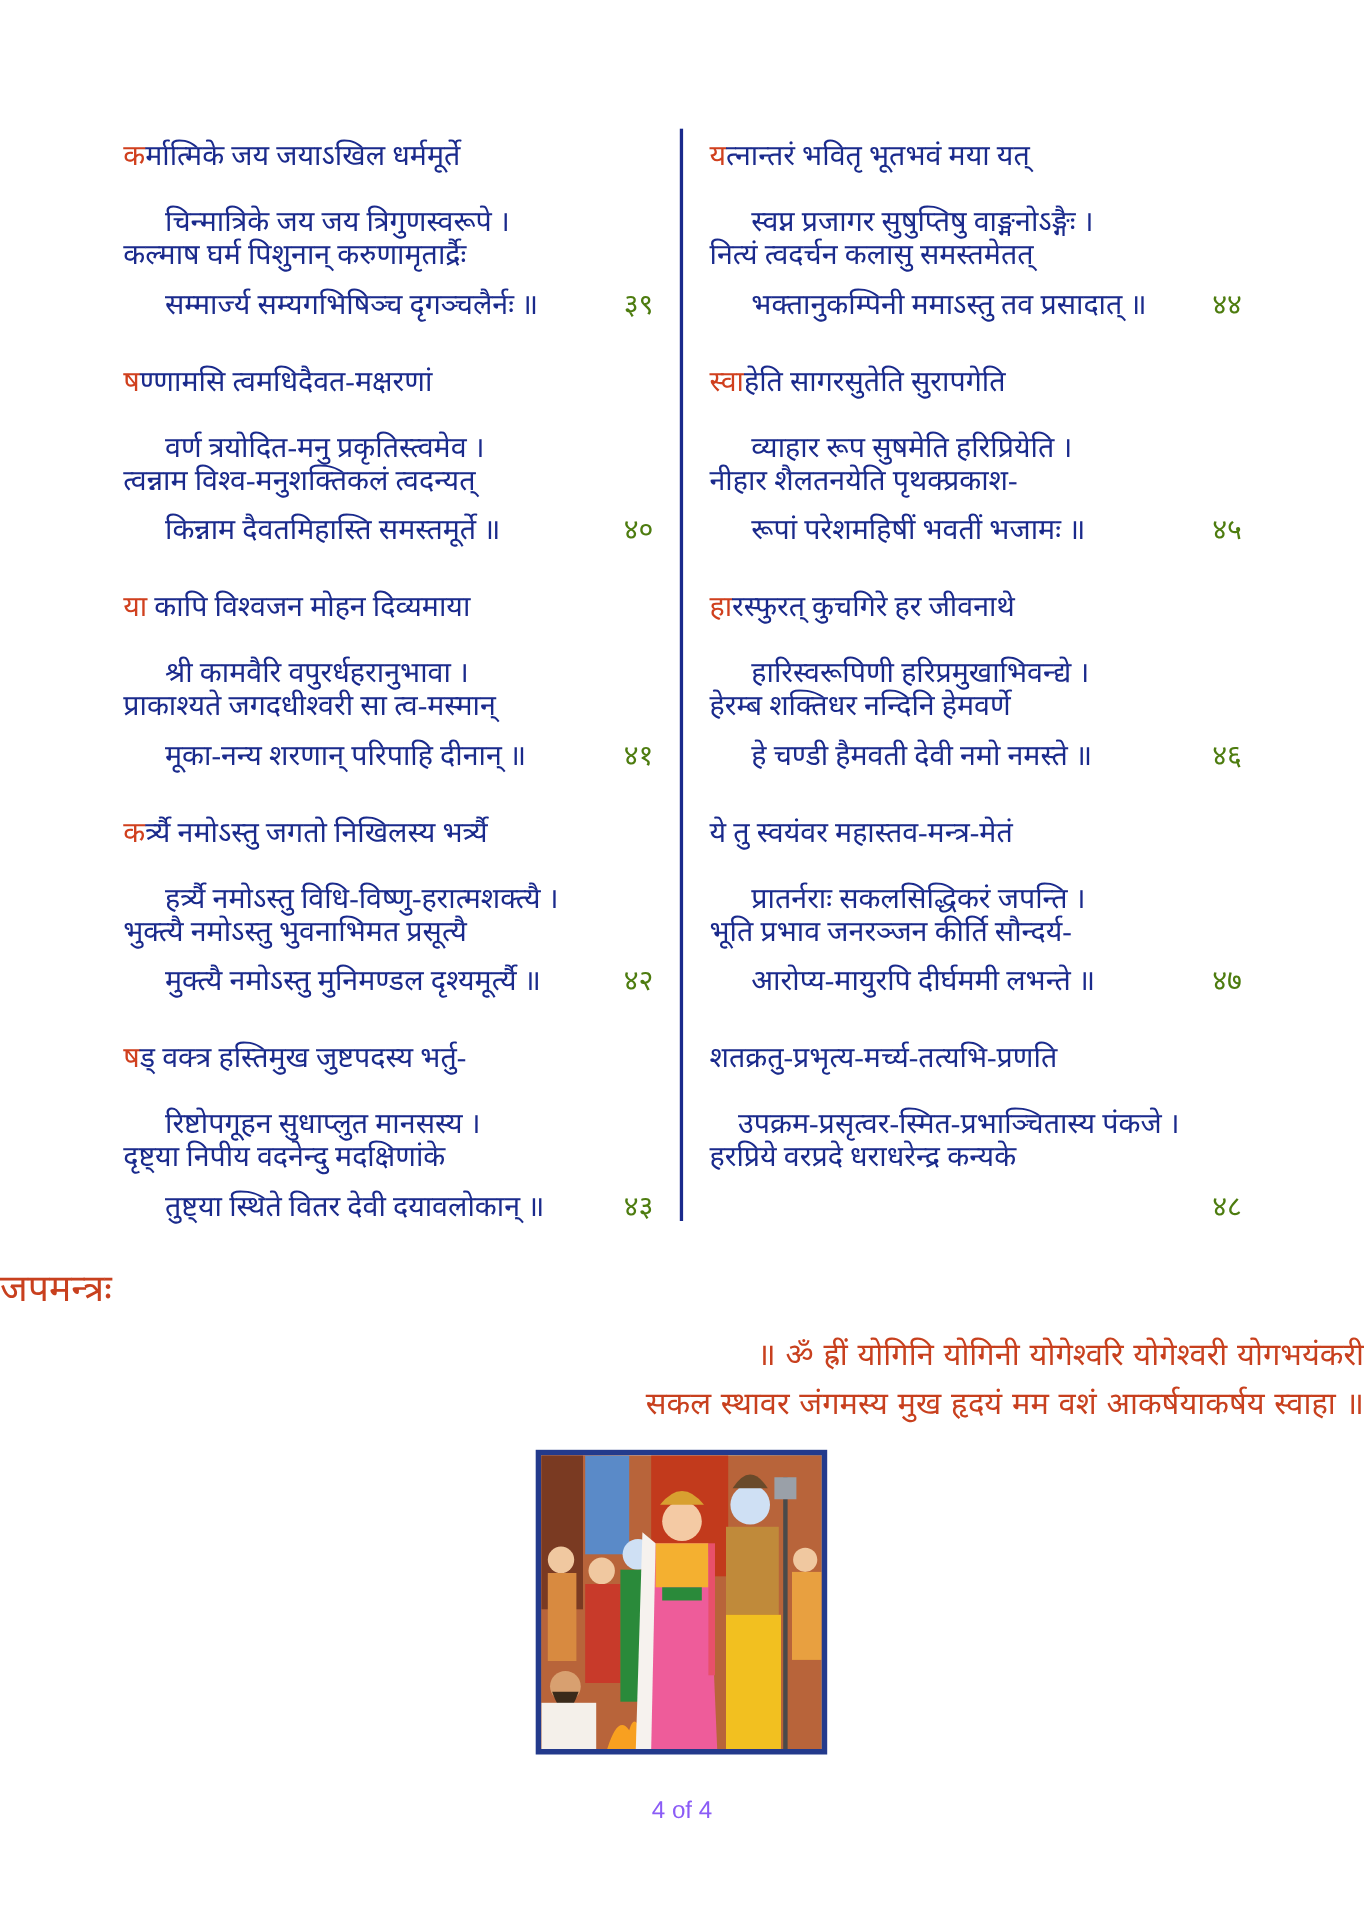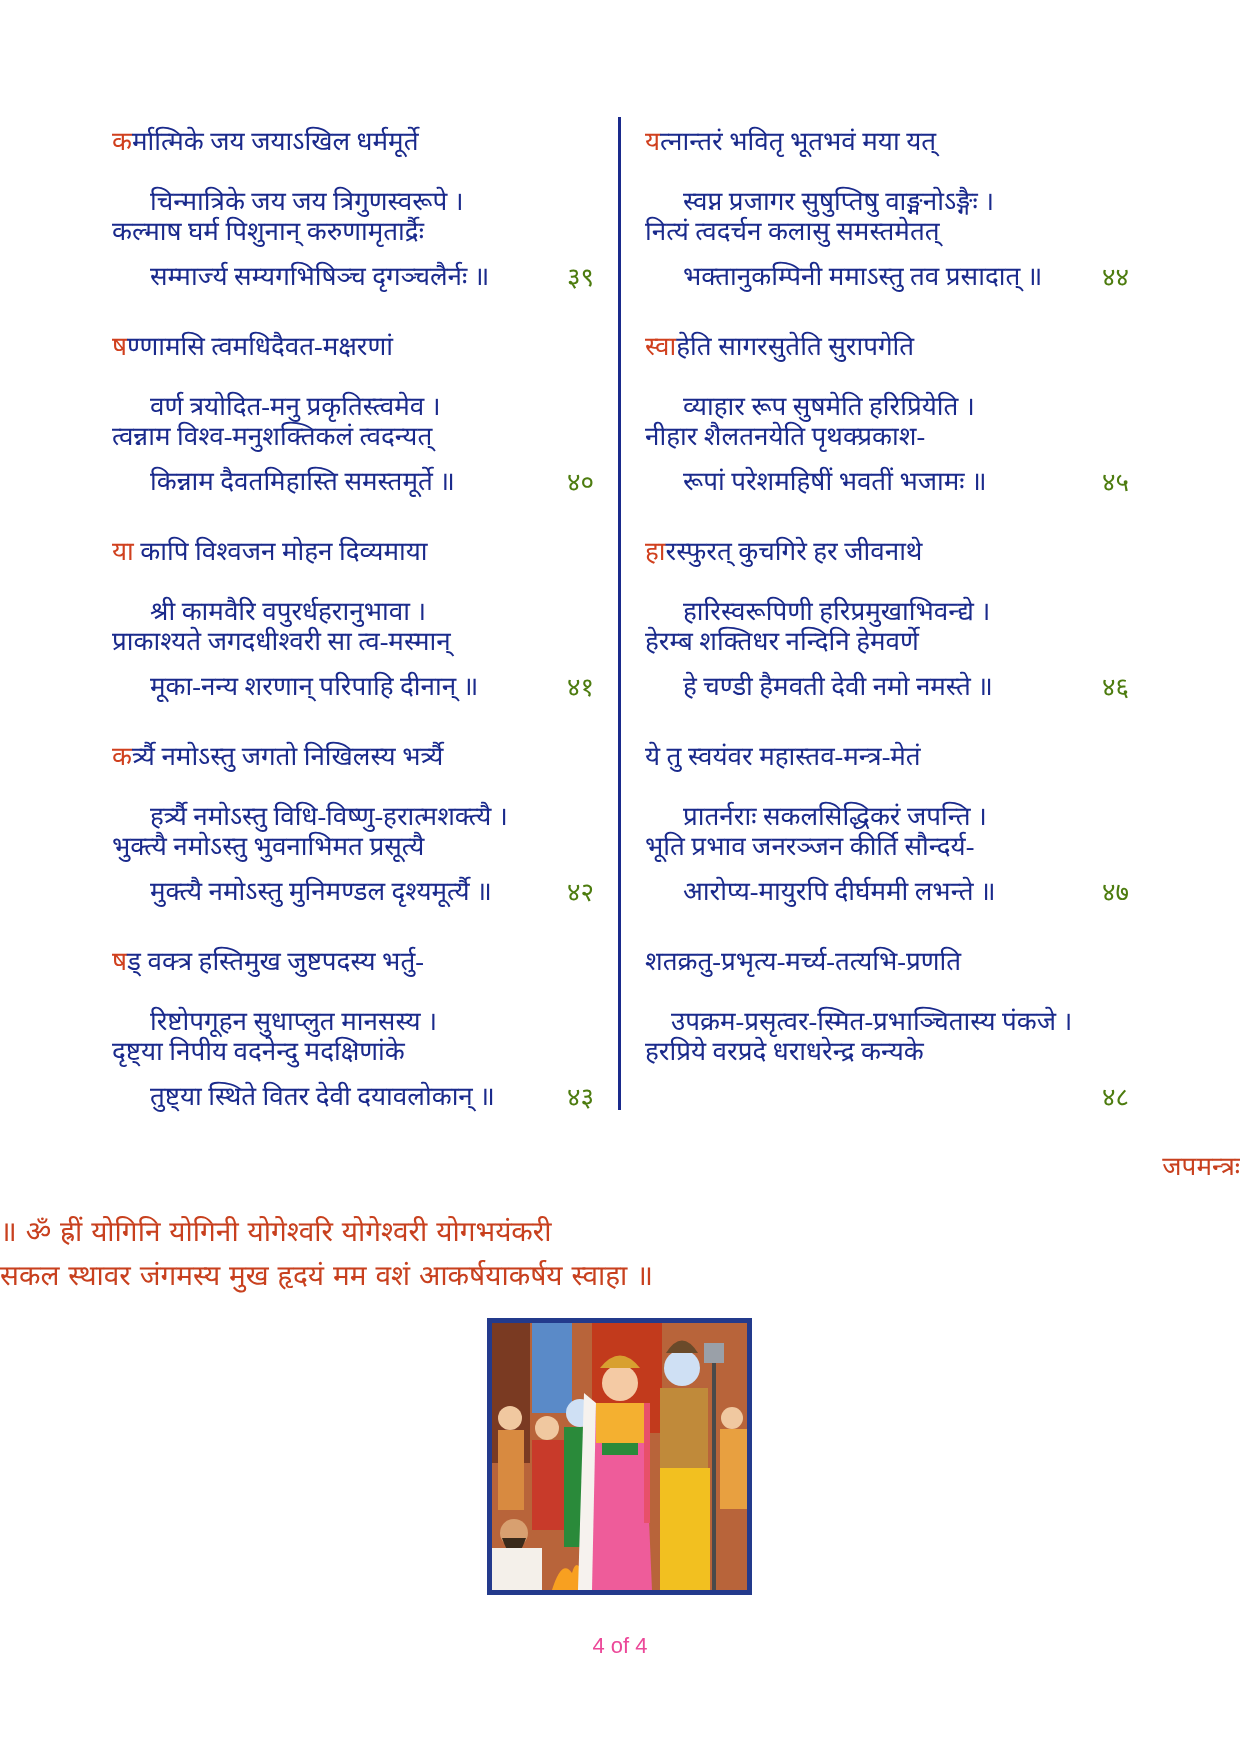--- a/index.html
+++ b/index.html
@@ -11,27 +11,27 @@
   .col.right { left:645px; }
   .stanza { position:relative; height:205px; }
   .line { position:absolute; left:0; font-size:26px; line-height:40px; color:#1a2a8c; white-space:nowrap;font-family:Liberation Serif, serif; }
   .line.indent { left:38px; }
   .line.l1 { top:0; } .line.l2 { top:60px; } .line.l3 { top:90px; } .line.l4 { top:135px; }
   .init { color:#d0401e; }
   .vnum { position:absolute; top:135px; font-size:26px; line-height:40px; color:#4d7c0f; }
   .col.left .vnum { right:-2px; }
   .col.right .vnum { right:-4px; }
   .divider { position:absolute; left:618px; top:117px; width:3px; height:993px; background:#1a2a8c; }
-  .japa-head { position:absolute; top:1147px; left:0; width:1240px; text-align:right; font-size:26px; color:#c8401e; }
-  .mantra { position:absolute; left:0; width:1240px; text-align:left; font-size:28px; color:#c8401e; line-height:40px; }
+  .japa-head { position:absolute; top:1147px; left:0; width:1240px; text-align:left; font-size:34px; color:#c8401e; }
+  .mantra { position:absolute; left:0; width:1240px; text-align:right; font-size:28px; color:#c8401e; line-height:40px; }
   .mantra.m1 { top:1212px; } .mantra.m2 { top:1256px; }
   .picture { position:absolute; left:487px; top:1318px; width:265px; height:277px;
              border:5px solid #233a8c; box-sizing:border-box; overflow:hidden;
              background:linear-gradient(90deg,#8a4a2e 0%,#c46a3c 18%,#e8b080 30%,#f2d0b8 45%,#eec96a 62%,#c9a060 78%,#8c5a36 100%); }
-  .footer { position:absolute; top:1633px; left:0; width:1240px; text-align:center; font-size:22px; color:#ec4899;
+  .footer { position:absolute; top:1633px; left:0; width:1240px; text-align:center; font-size:22px; color:#8b5cf6;
             font-family:"Liberation Sans", sans-serif; }
 </style>
 </head>
 <body>
 
 <div class="page">
 
   <div class="col left">
     <div class="stanza">
       <div class="line l1"><span class="init">क</span><span>र्मात्मिके जय जयाऽखिल धर्ममूर्ते</span></div>

